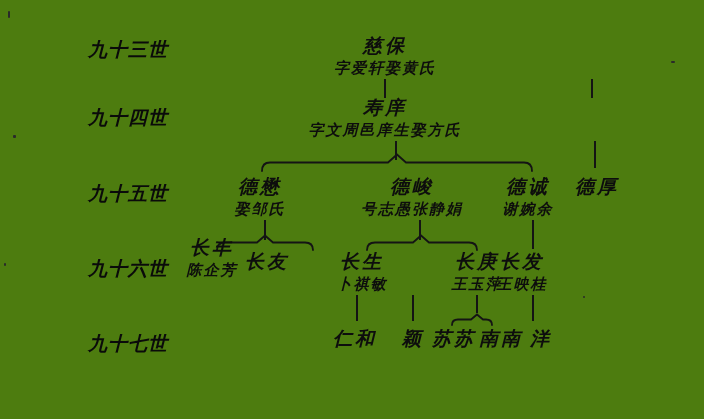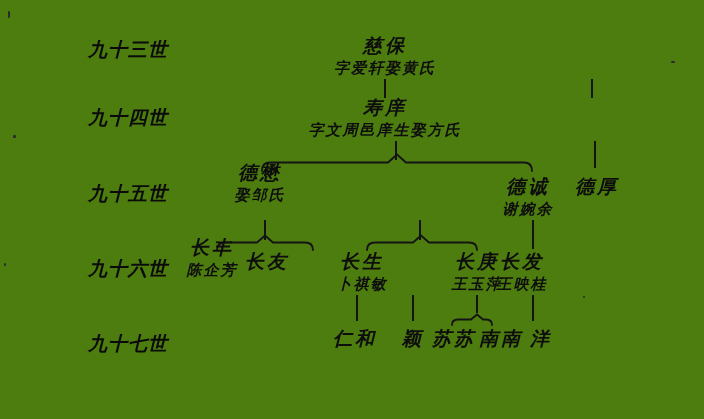--- a/index.html
+++ b/index.html
@@ -87,23 +87,27 @@
     <div class="nt">字爱轩娶黄氏</div>
   </div>
   <div class="node" style="left:592px;top:36px">
   </div>
 
   <div class="node" style="left:385px;top:98px">
     <div class="nm">寿庠</div>
     <div class="nt">字文周邑庠生娶方氏</div>
   </div>
 
-  <div class="node" style="left:260px;top:163px">
+  <div class="node" style="left:260px;top:177px">
     <div class="nm">德懋</div>
     <div class="nt">娶邹氏</div>
+  </div>
+  <div class="node" style="left:412px;top:177px">
+    <div class="nm">德峻</div>
+    <div class="nt">号志愚张静娟</div>
   </div>
   <div class="node" style="left:528px;top:177px">
     <div class="nm">德诚</div>
     <div class="nt">谢婉余</div>
   </div>
   <div class="node" style="left:597px;top:177px">
     <div class="nm">德厚</div>
   </div>
 
   <div class="node" style="left:212px;top:238px">

